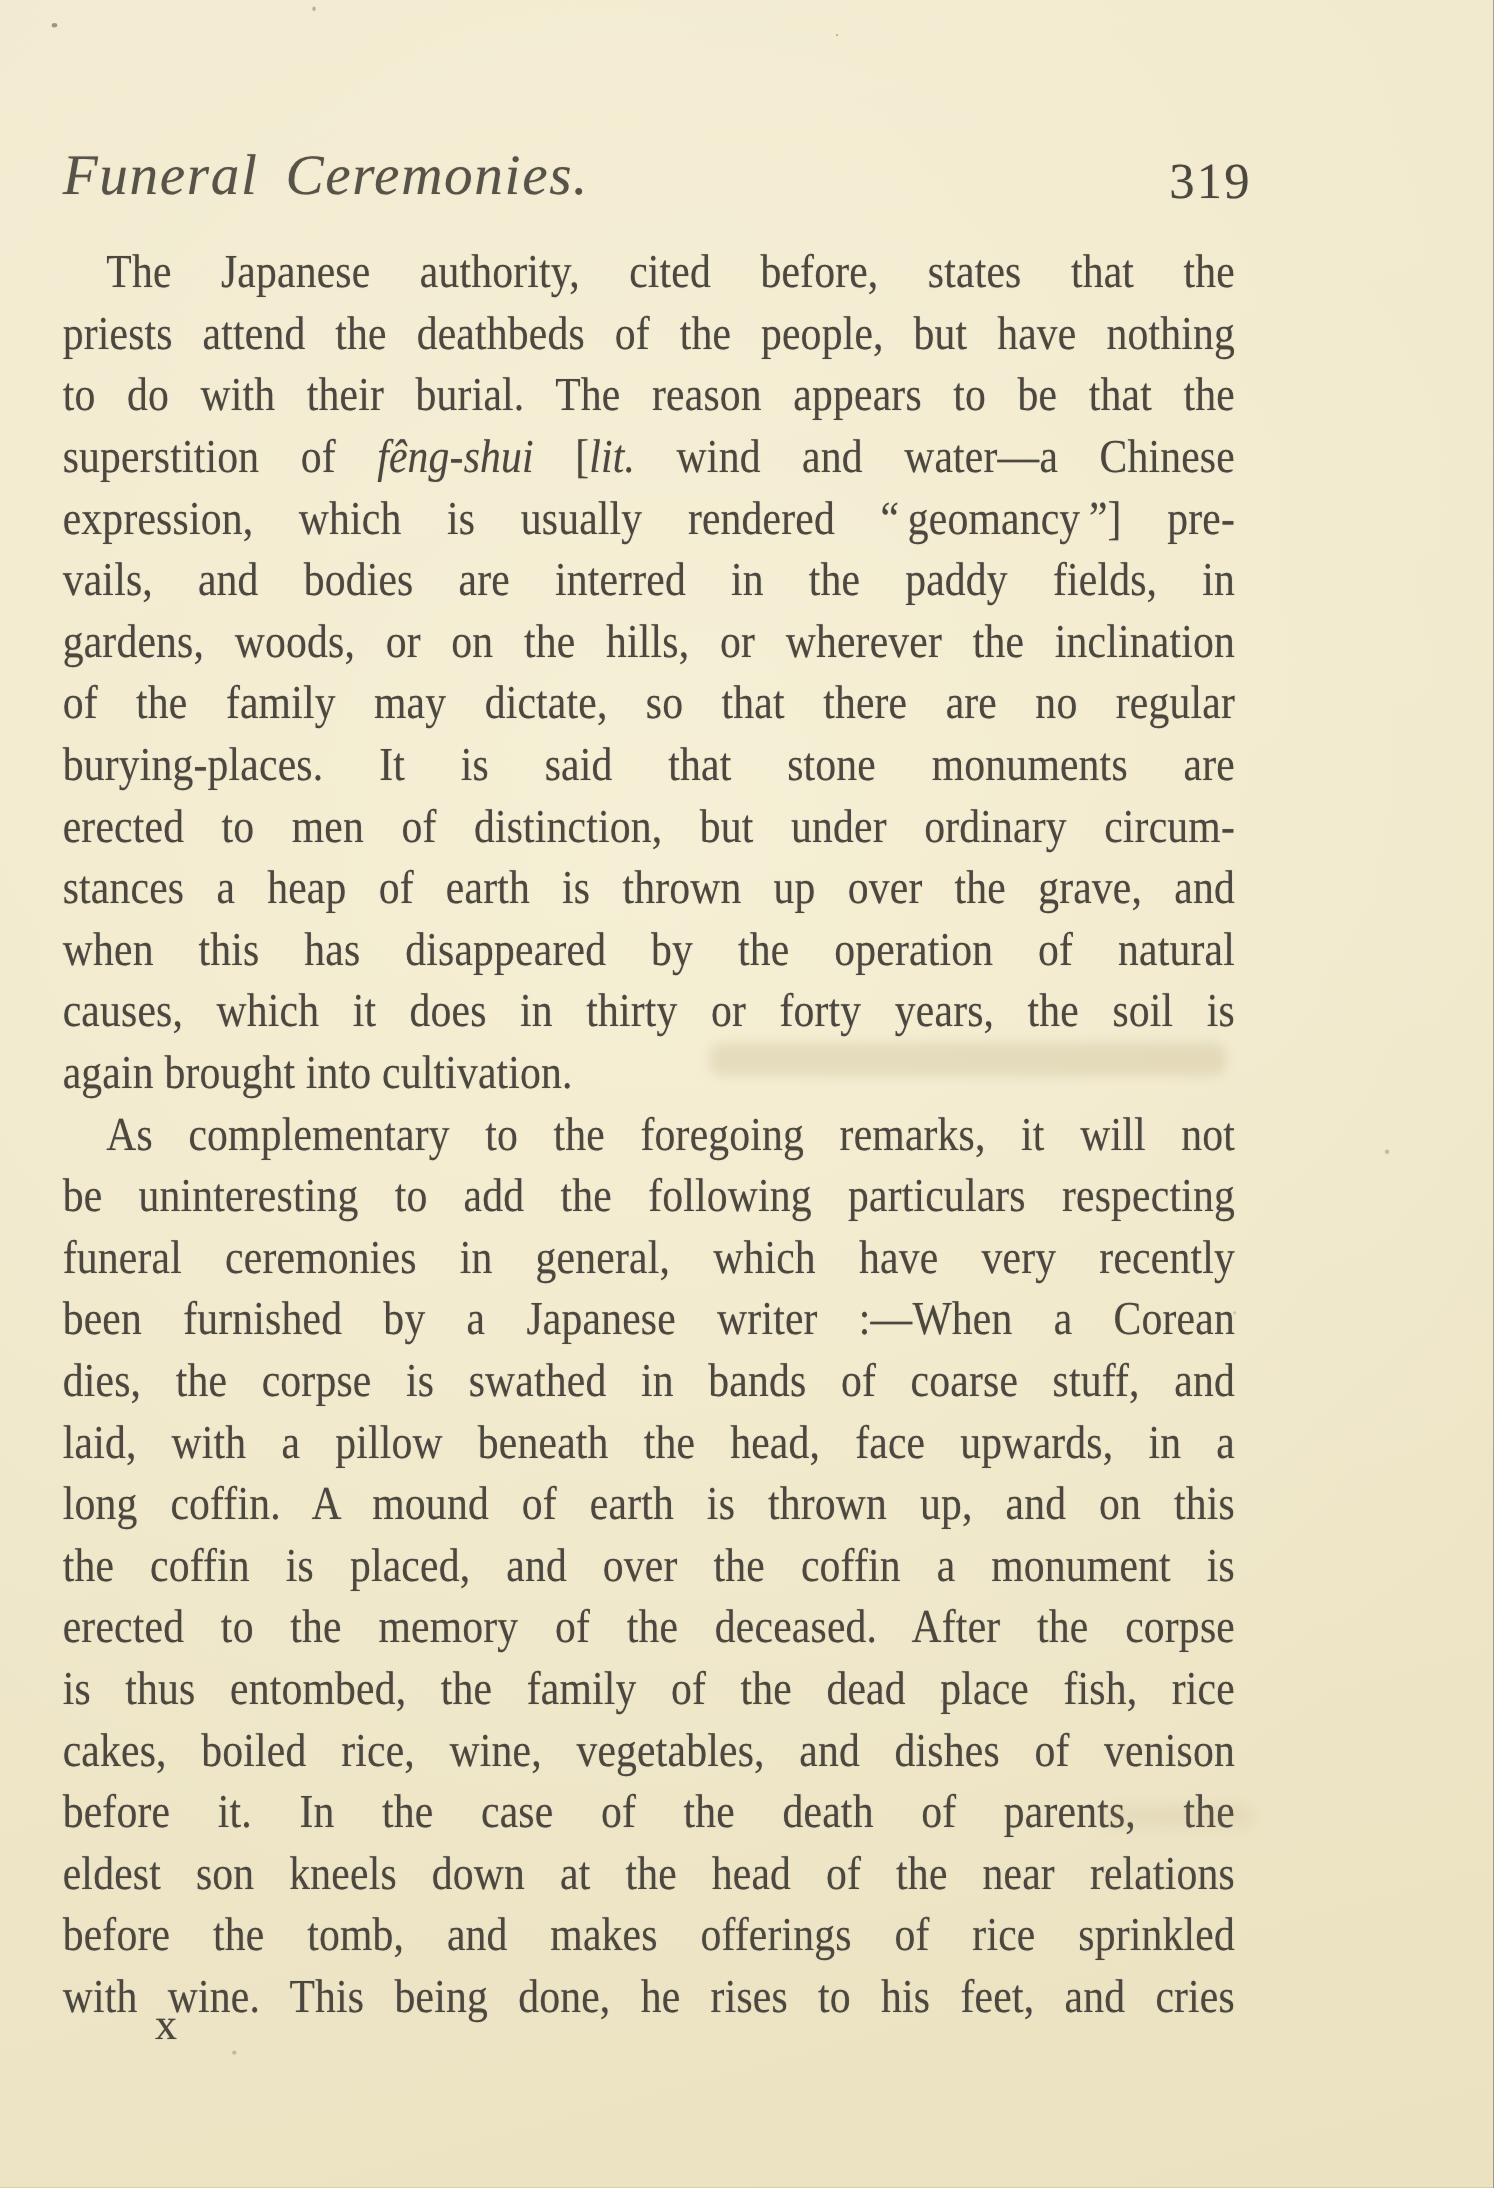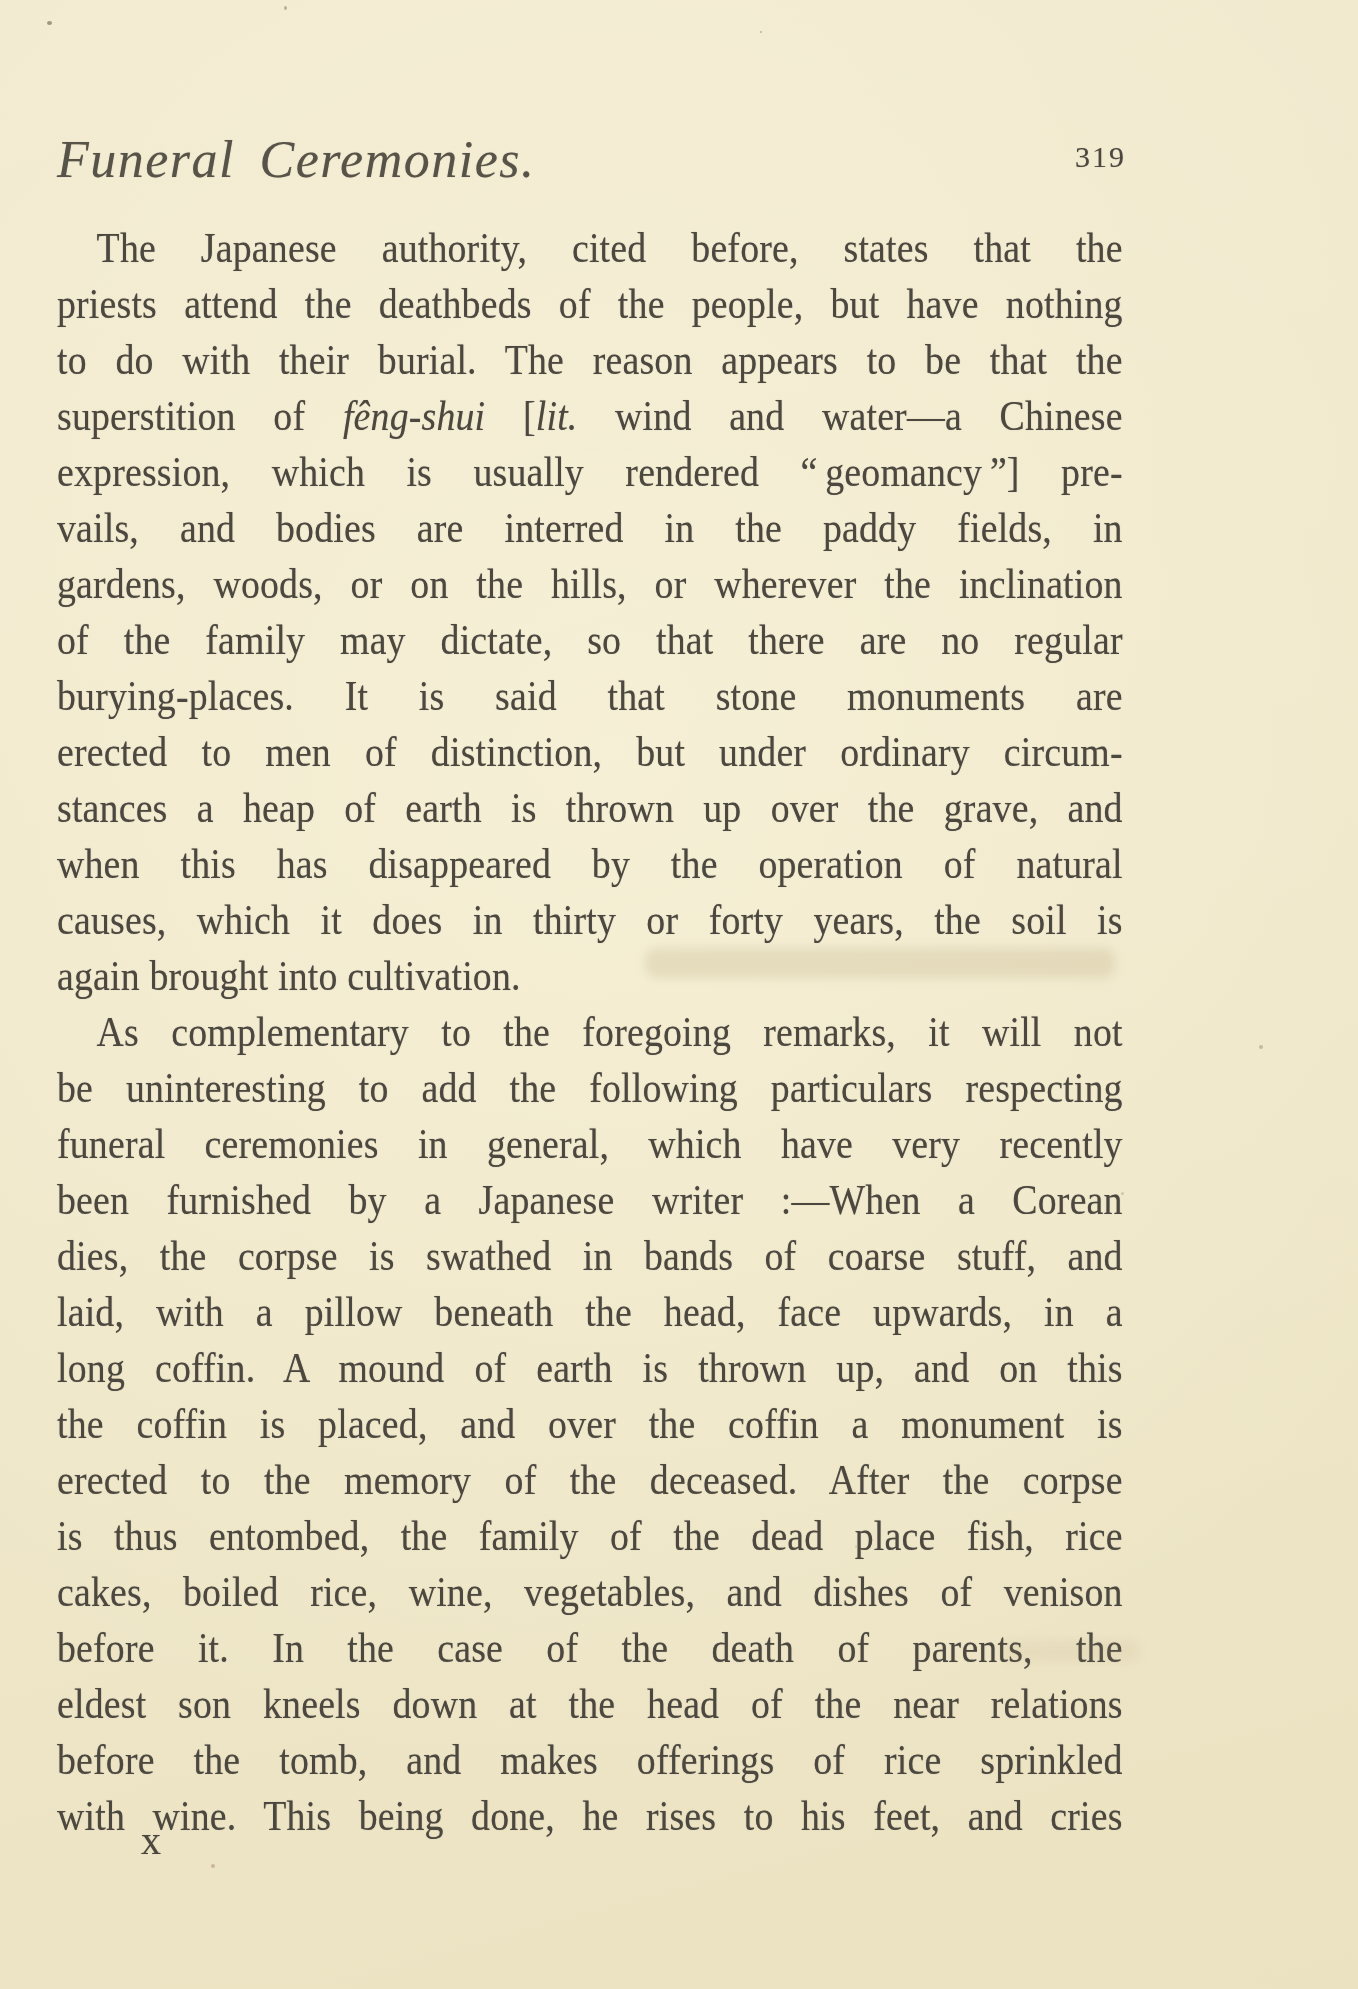--- a/index.html
+++ b/index.html
@@ -29,22 +29,22 @@
     font-style: italic;
     letter-spacing: 1.5px;
     word-spacing: 10px;
     line-height: 1;
     color: #585348;
     text-shadow: 0 0 1px rgba(88,83,72,0.4);
   }
   .page-number {
     position: absolute;
     top: 142px;
-    right: 232px;
-    font-size: 30px;
+    right: 220px;
+    font-size: 46px;
     line-height: 1;
     letter-spacing: 2px;
     color: #4c4840;
     text-shadow: 0 0 1px rgba(76,72,64,0.4);
   }
   
   .body-text {
     position: absolute;
     top: 220px;
     left: 57px;

